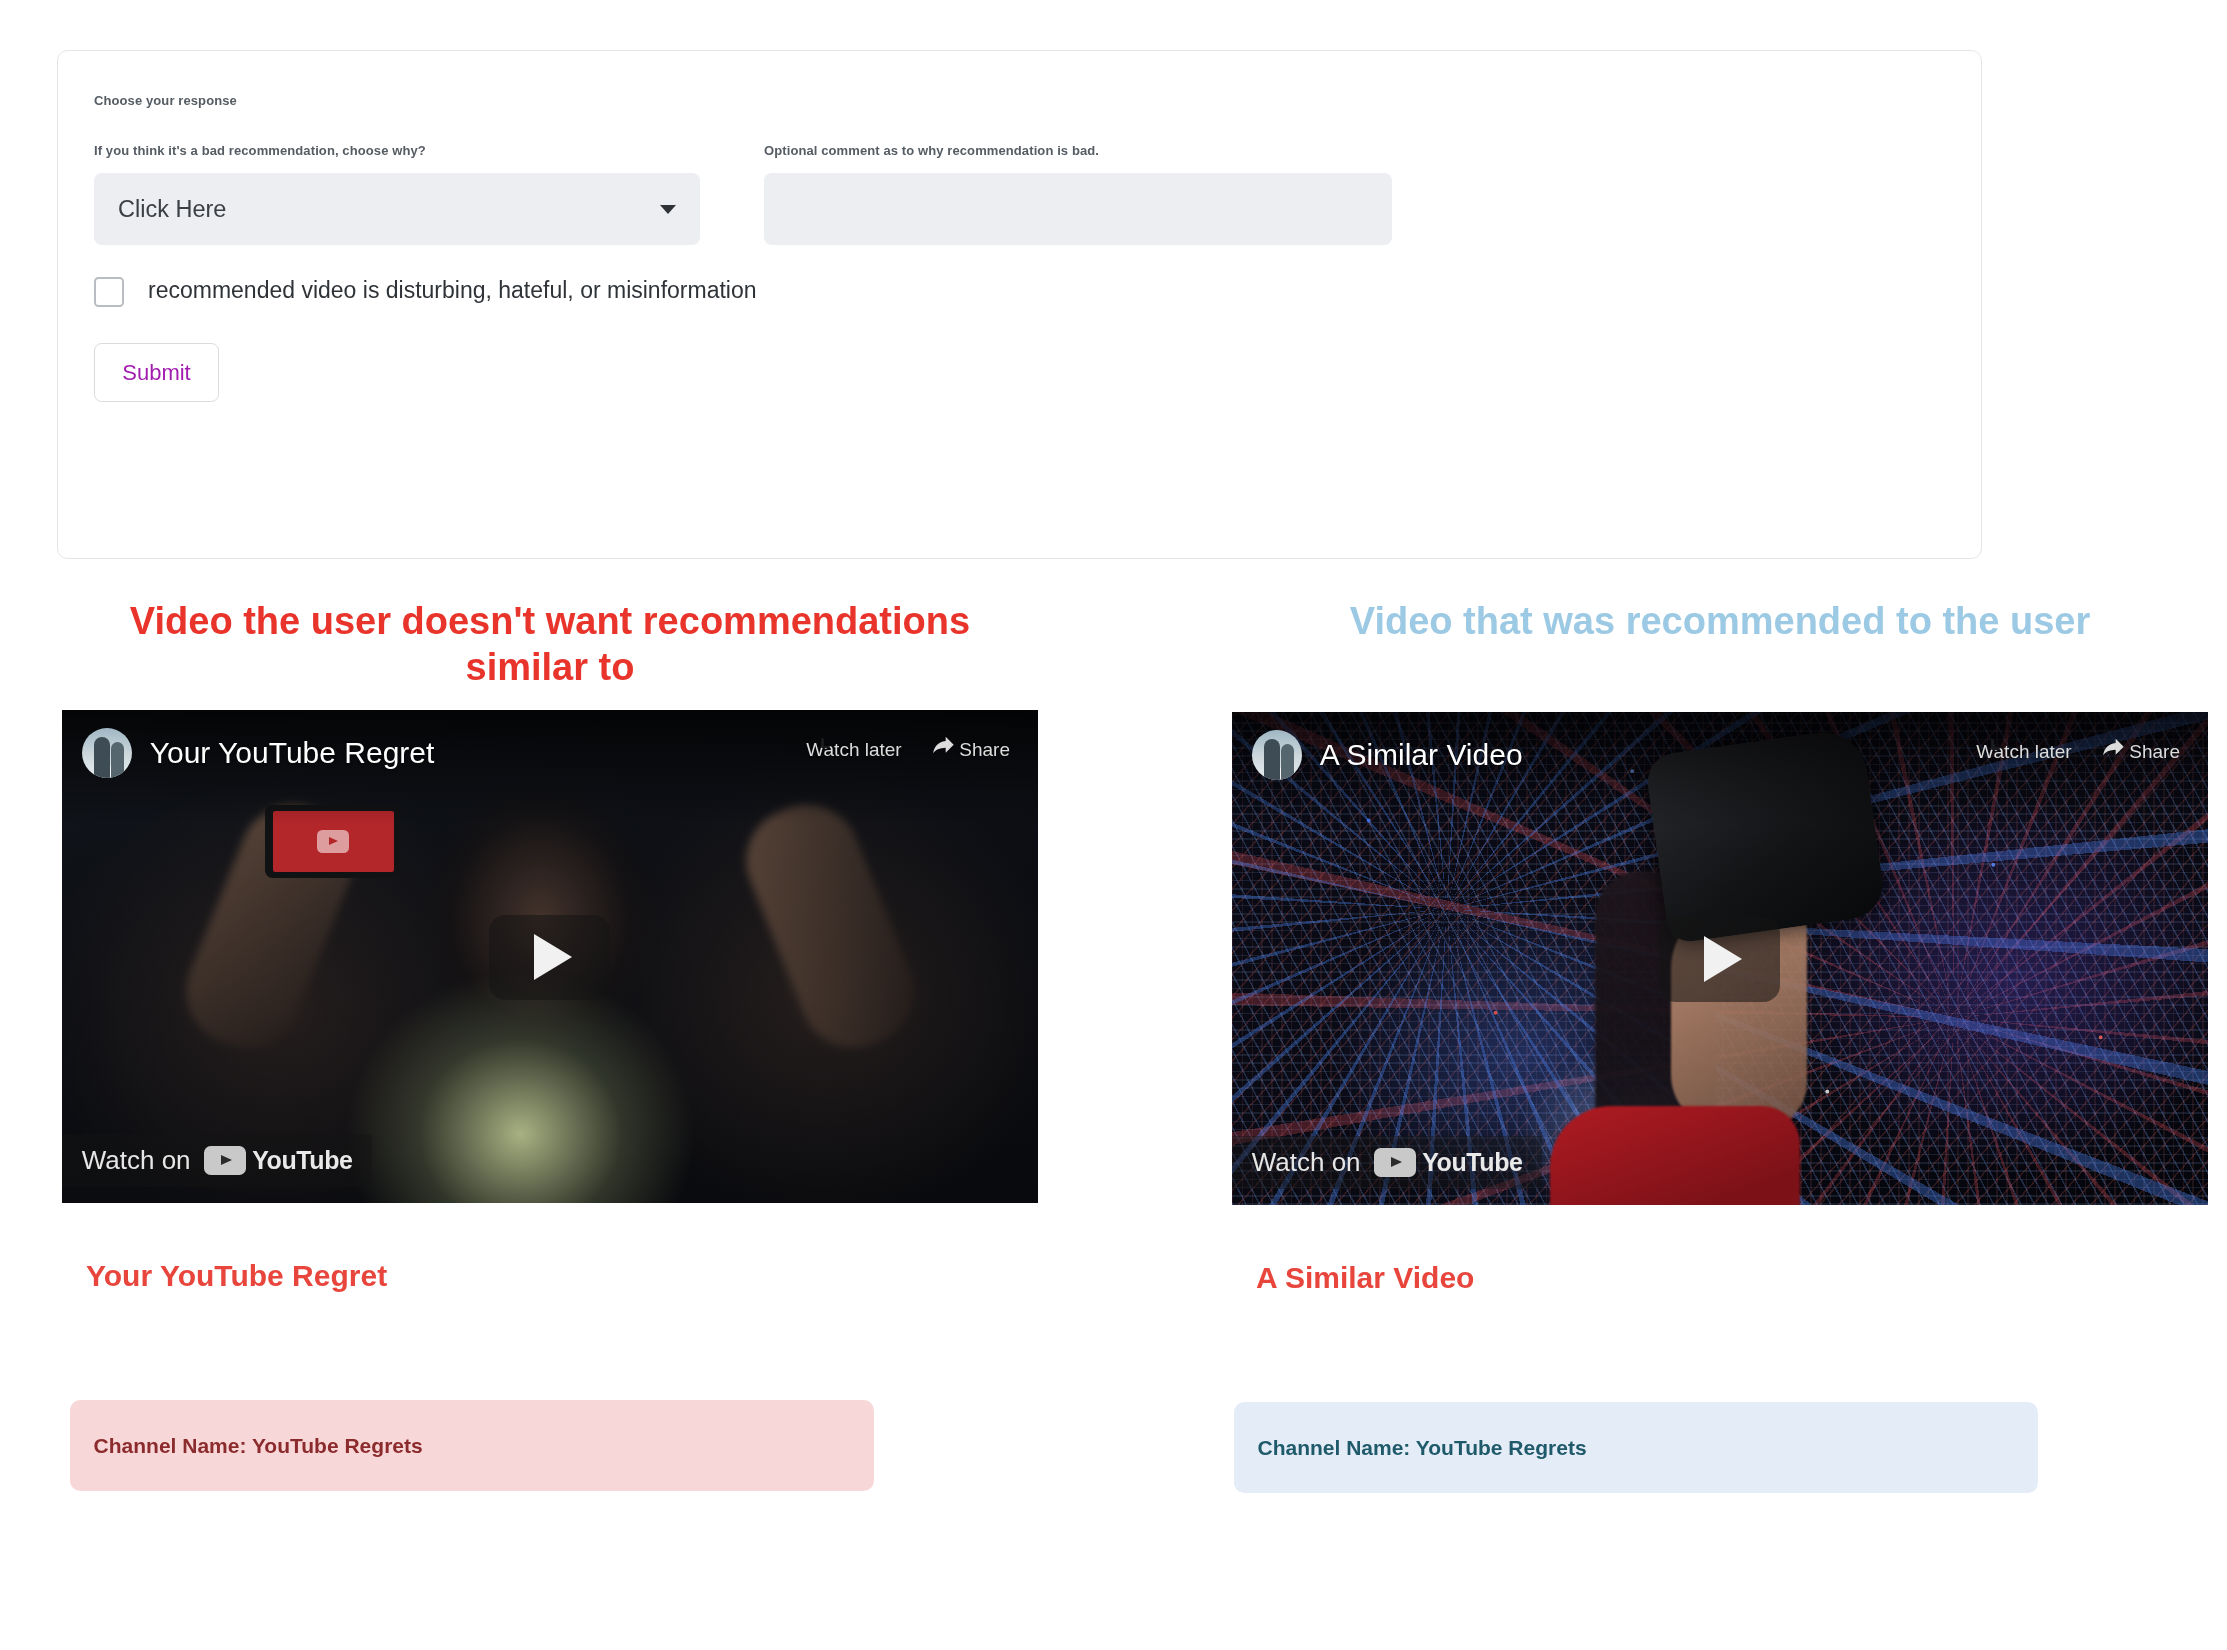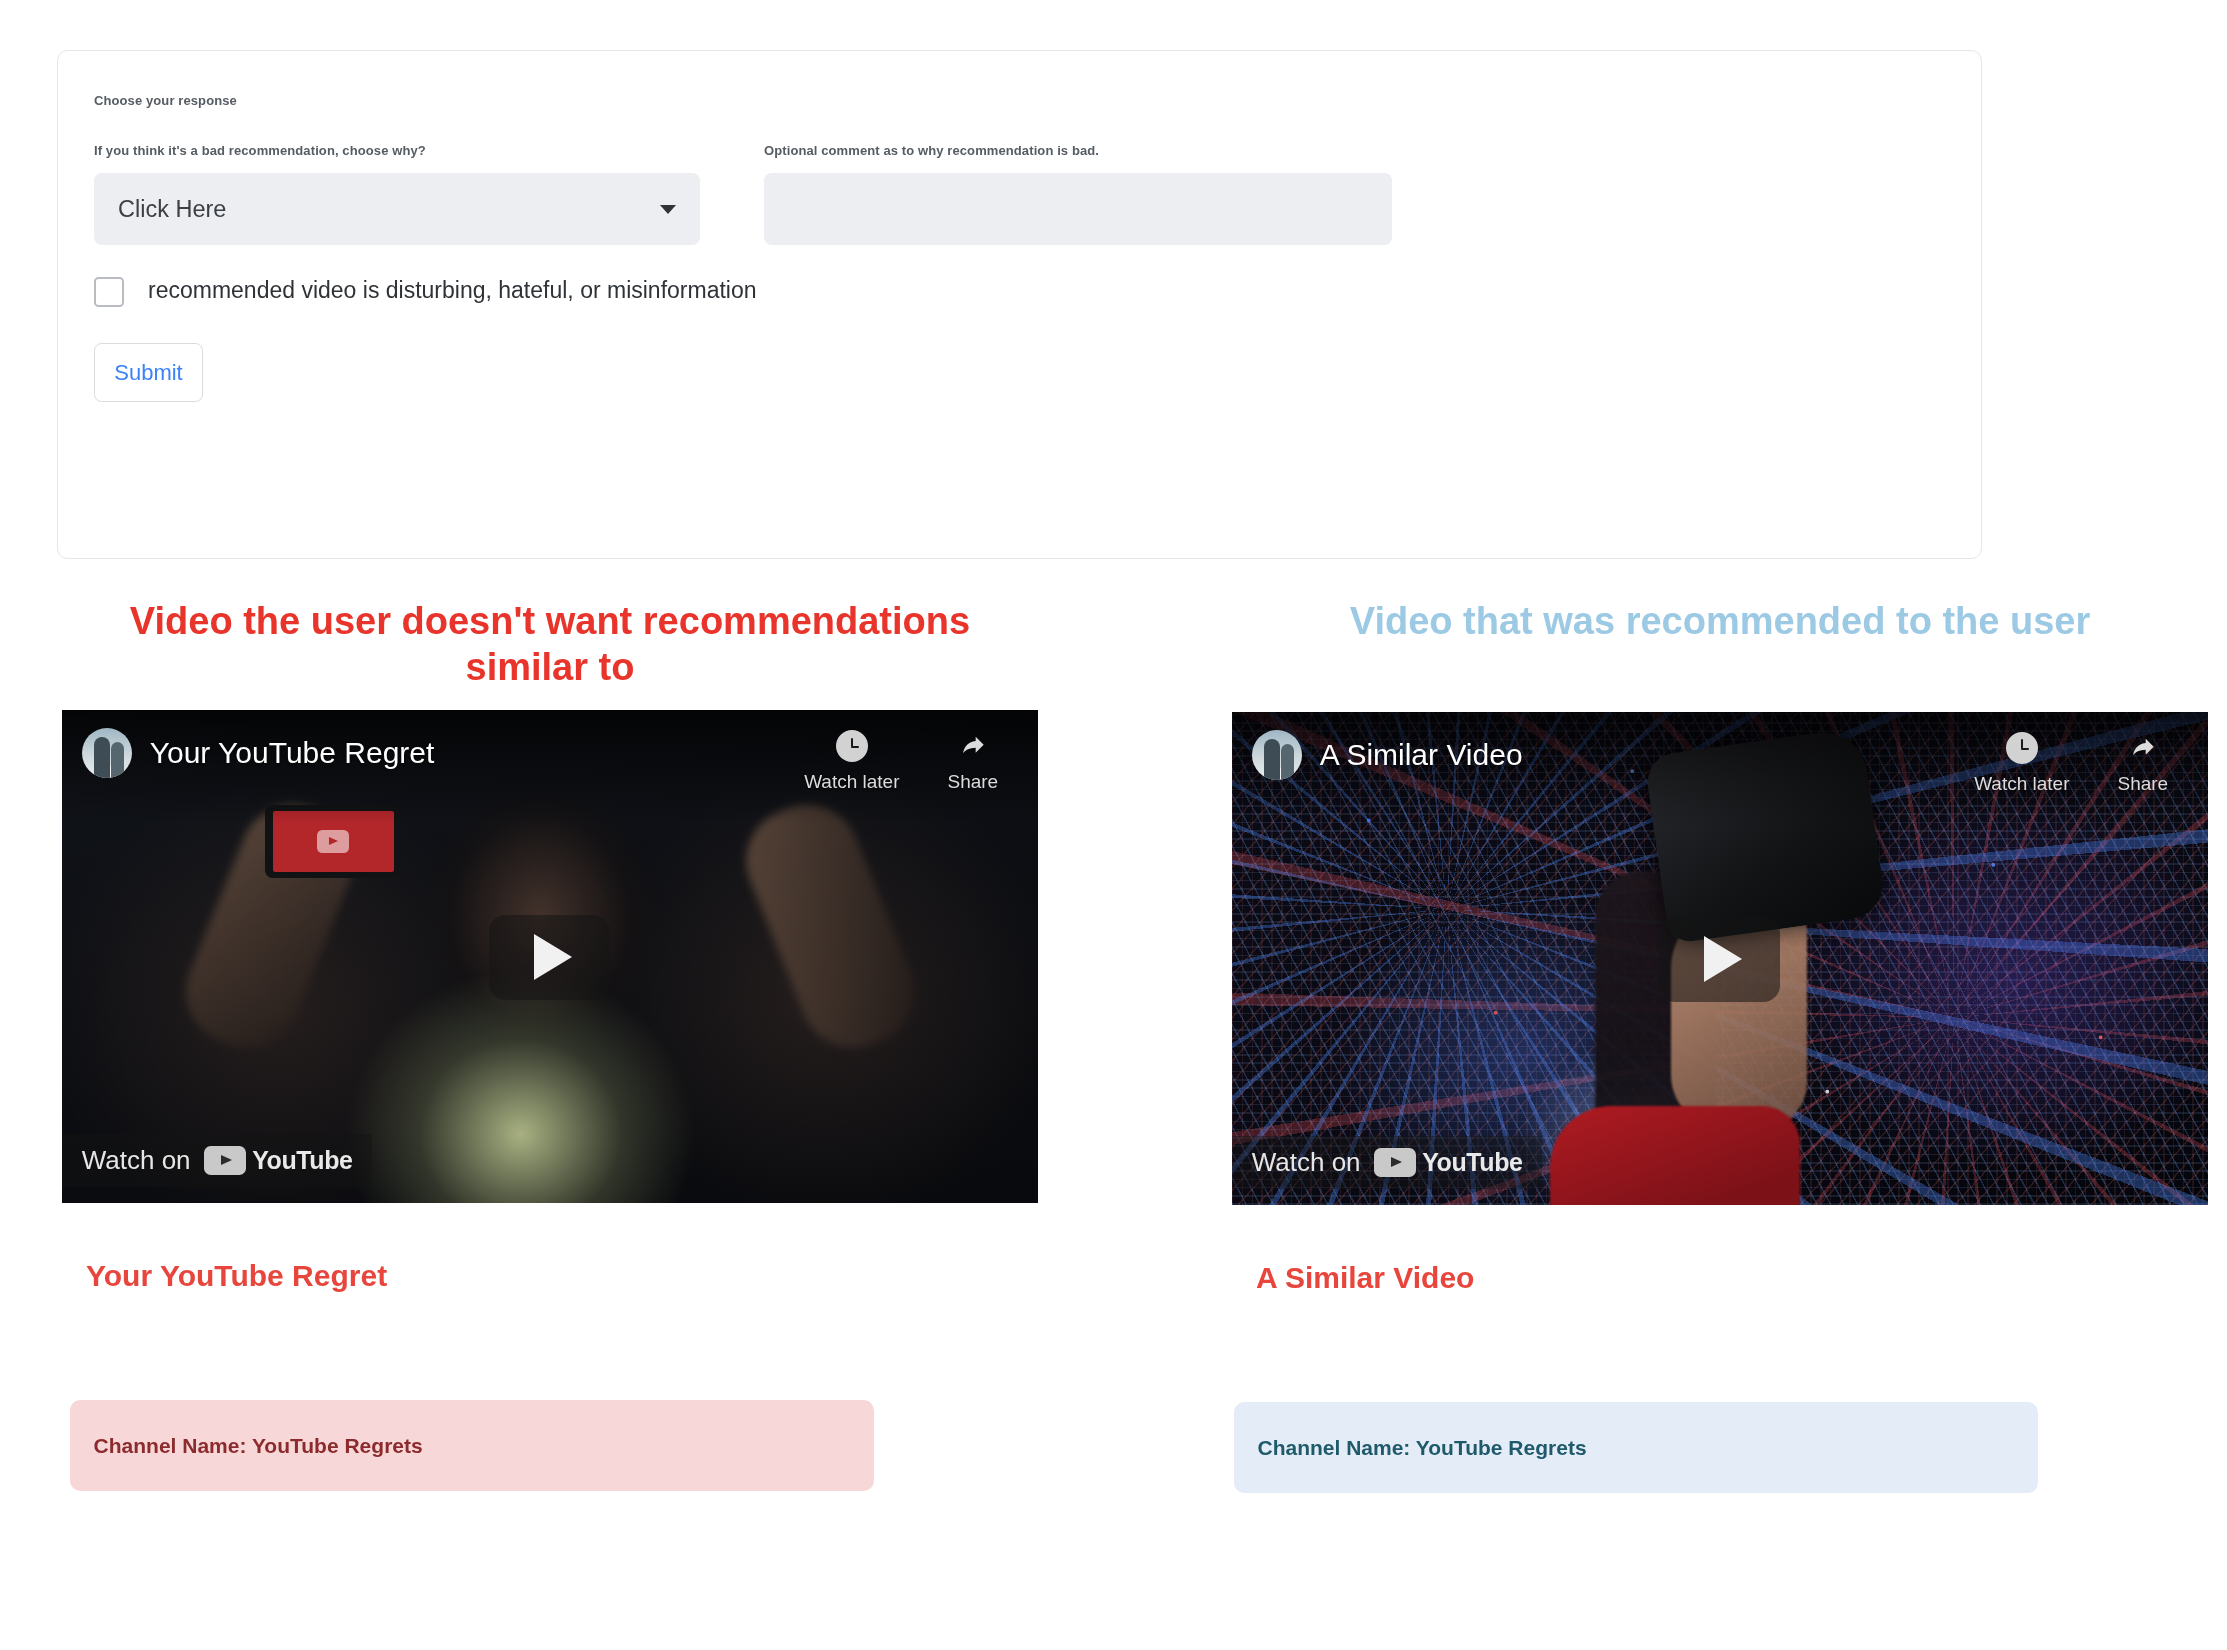--- a/index.html
+++ b/index.html
@@ -142,27 +142,27 @@
   }
   .check-label {
     margin-left: 24px;
     font-size: 23px;
     color: #2f3337;
   }
 
   
   .submit-btn {
     margin-top: 36px;
-    width: 109px;
+    width: 125px;
     height: 59px;
     background: #ffffff;
     border: 1.5px solid #d9dbde;
     border-radius: 7.6px;
     font-size: 22px;
-    color: #3b82f6;
+    color: #a21caf;
     font-family: "Liberation Sans", sans-serif;
     cursor: pointer;
     padding: 16px;
   }
 
   
   .columns {
     position: absolute;
     left: 0;
     top: 598px;
@@ -354,21 +354,21 @@
     white-space: nowrap;
   }
   .player-actions {
     margin-left: auto;
     display: flex;
     gap: 30px;
     padding-top: 1.5px;
   }
   .action {
     display: flex;
-    flex-direction: column;
+    flex-direction: row;
     align-items: center;
     width: 91px;
   }
   .action-ic {
     width: 32px; height: 32px;
     position: relative;
   }
   .clock-ic {
     border-radius: 50%;
     background: #d2d2d2;

